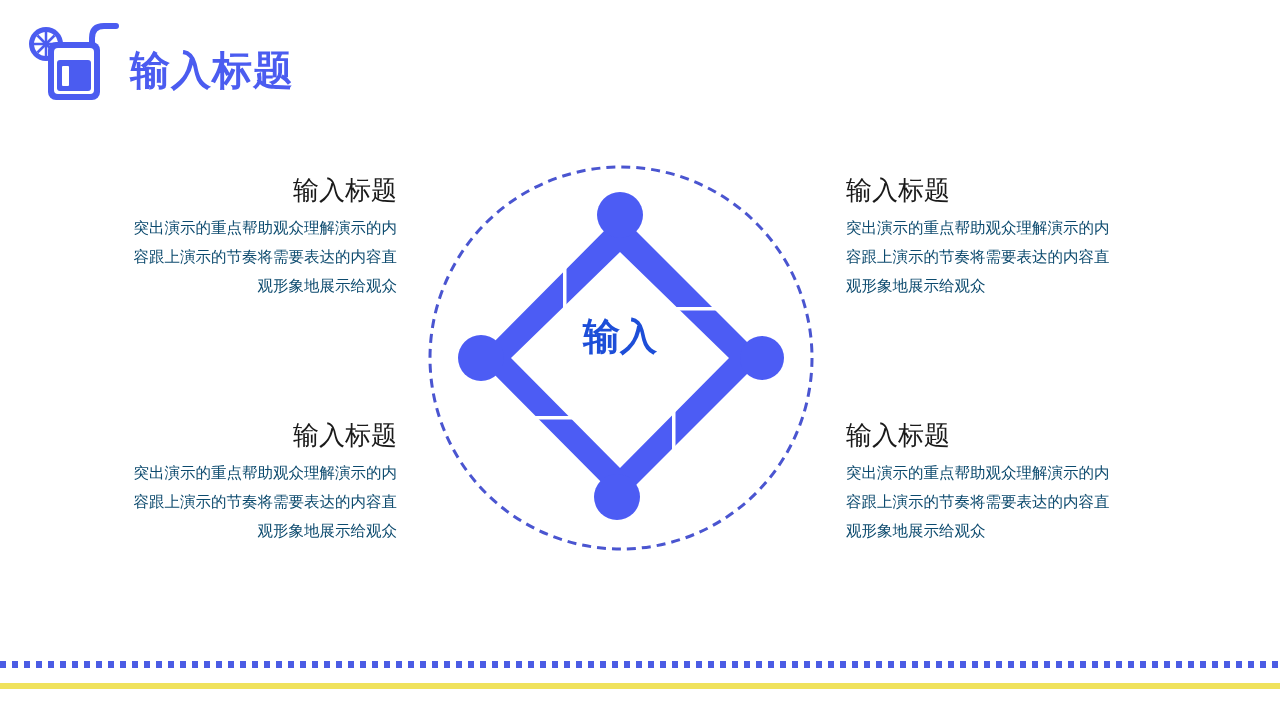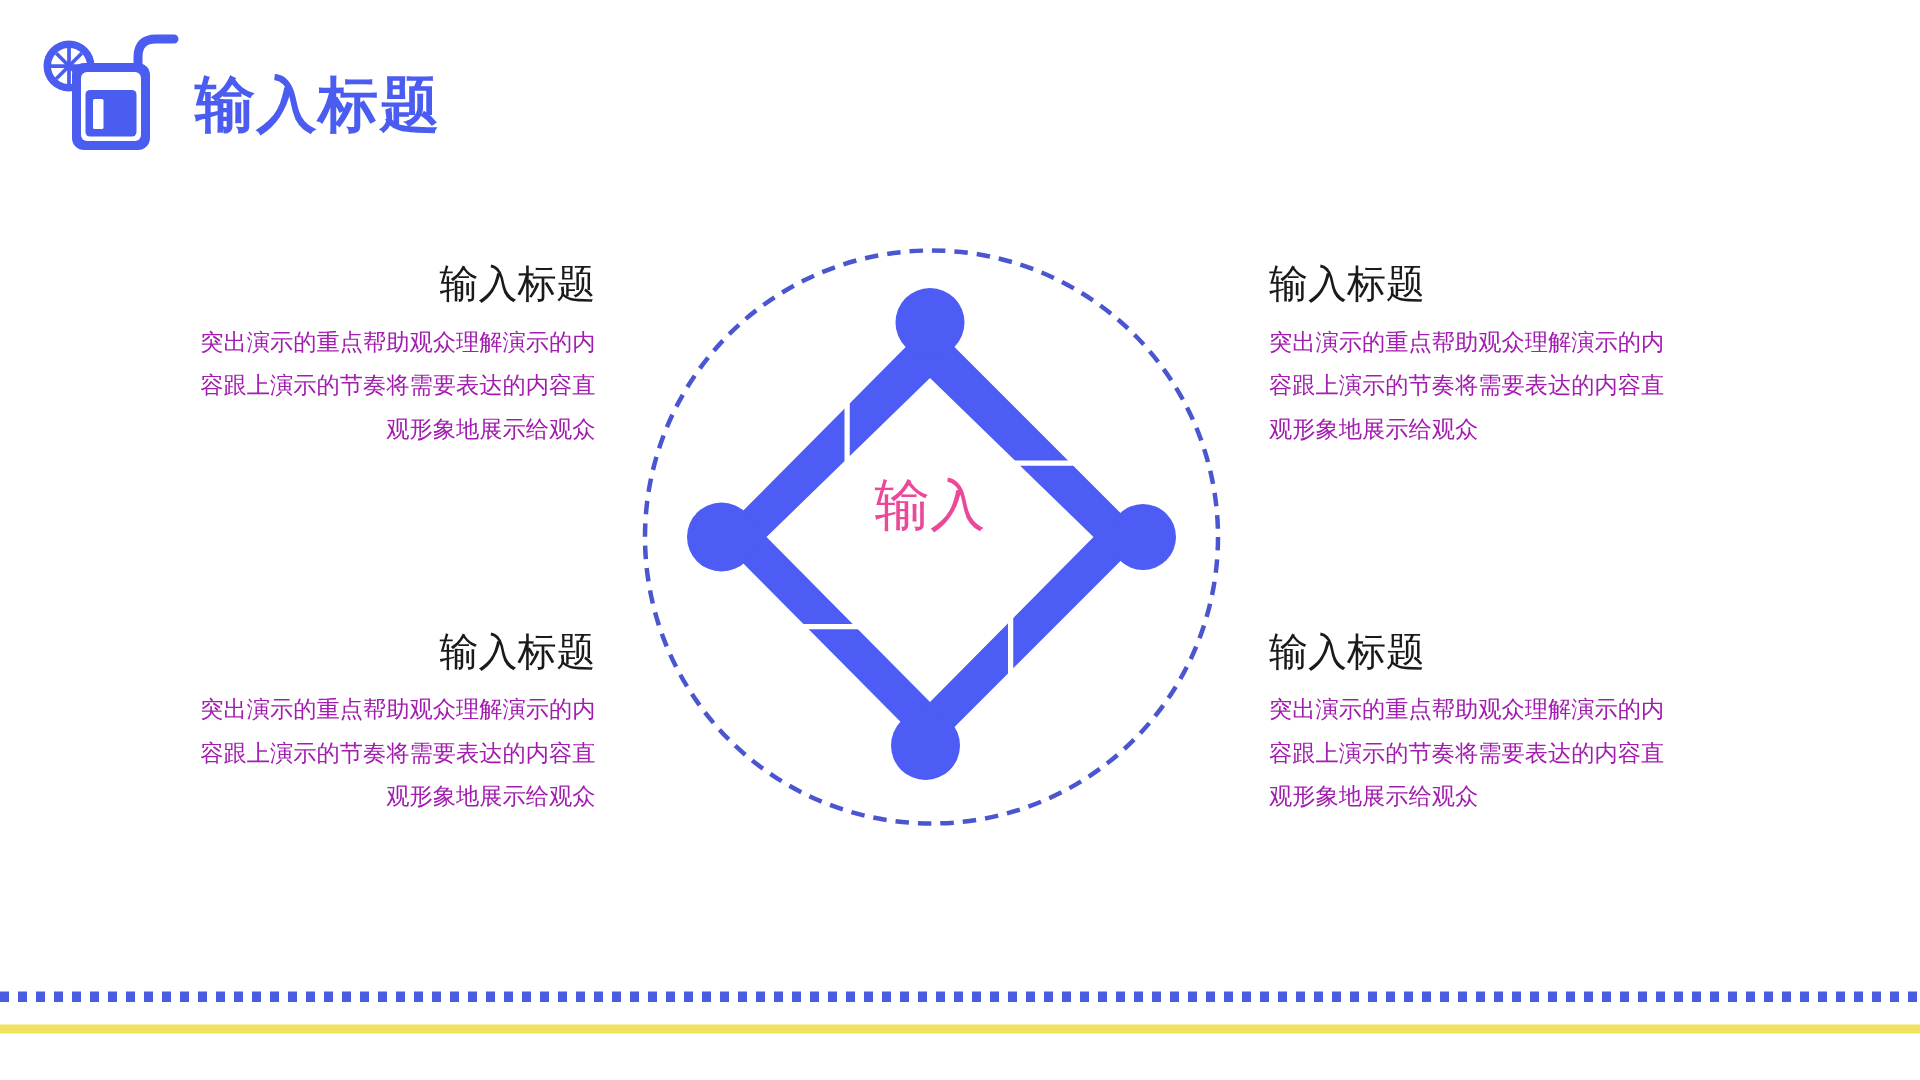--- a/index.html
+++ b/index.html
@@ -3,23 +3,23 @@
 <meta charset="utf-8">
 <style>
   html, body { margin:0; padding:0; }
   body { width:1280px; height:720px; position:relative; overflow:hidden; background:#ffffff; font-family:"DejaVu Sans","Liberation Sans",sans-serif; }
   .logo { position:absolute; left:24px; top:14px; width:100px; height:90px; }
   .page-title { position:absolute; left:130px; top:44px; font-size:40px; font-weight:bold; color:#4b5cf0; letter-spacing:1px; line-height:52px; }
   .block { position:absolute; width:300px; color:#222; }
   .block.left { text-align:right; }
   .block.right { text-align:left; }
   .block .h { font-size:26px; line-height:36px; color:#1a1a1a; margin-bottom:6px; }
-  .block .p { font-size:15.5px; line-height:29px; color:#a21caf; }
+  .block .p { font-size:15.5px; line-height:29px; color:#0c4a6e; }
   .center-svg { position:absolute; left:0; top:0; }
-  .center-text { position:absolute; left:570px; top:315px; width:100px; text-align:center; font-size:37px; line-height:44px; color:#ec4899; }
+  .center-text { position:absolute; left:570px; top:315px; width:100px; text-align:center; font-size:37px; line-height:44px; color:#1d4ed8;font-weight:bold; }
   .dots { position:absolute; left:0; top:661px; width:1280px; height:7px;
     background-image: linear-gradient(to right, #4b5ce4 0 6px, transparent 6px 12px);
     background-size:12px 7px; }
   .yellow-line { position:absolute; left:0; top:683px; width:1280px; height:6px; background:#f0e25c; }
 </style>
 </head>
 <body>
 
 <svg class="logo" viewBox="0 0 100 90" width="100" height="90">
 

